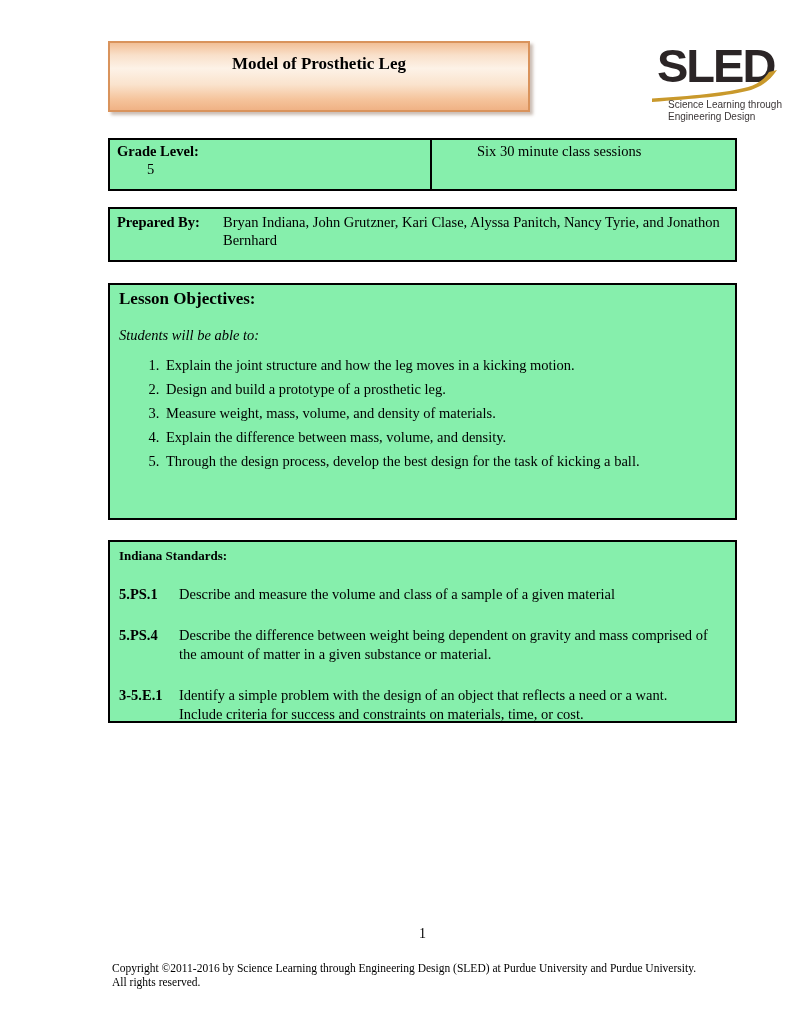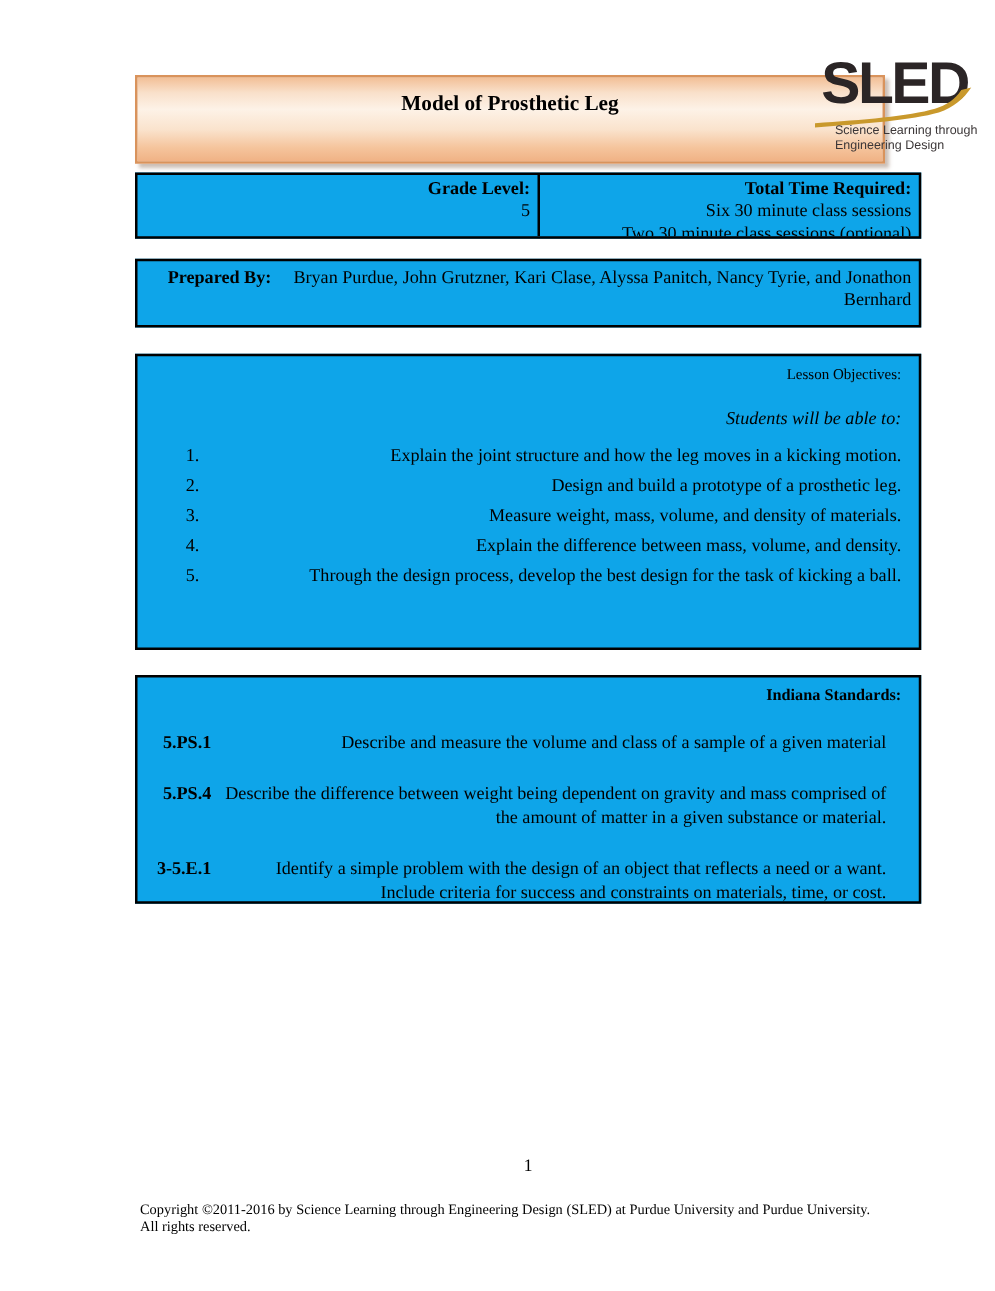--- a/index.html
+++ b/index.html
@@ -8,22 +8,22 @@
     width: 796px; height: 1033px;
     background: #ffffff;
     position: relative;
     font-family: "Liberation Serif", serif;
     color: #000;
     overflow: hidden;
   }
 
   
   .banner {
-    position: absolute; left: 108px; top: 60px;
-    width: 600px; height: 71px;
+    position: absolute; left: 108px; top: 41px;
+    width: 422px; height: 71px;
     border: 2px solid #d9935c;
     background: linear-gradient(180deg,
       #f2bf96 0%, #f9e0ca 18%, #fdf2e7 38%,
       #fae3cd 62%, #f5c49c 84%, #f0b285 100%);
     box-shadow: 3px 3px 3px rgba(140,110,90,0.45);
     text-align: center;
   }
   .banner-title {
     margin: 0; padding-top: 11px;
     font-size: 17px; font-weight: bold;
@@ -43,45 +43,44 @@
   .logo-swoosh { position: absolute; left: 0; top: 24px; }
   .logo-tagline {
     position: absolute; left: 16px; top: 55px; width: 128px;
     text-align: left; font-size: 10px; line-height: 12px;
     color: #3b3637;
   }
 
   
   .box {
     position: absolute; left: 108px; width: 629px;
-    border: 2px solid #000; background: #0ea5e9;
+    border: 2px solid #000; background: #86efac;
     font-size: 14.5px; line-height: 18px;
     overflow: hidden;
-    text-align: right;
   }
 
   
   .info-table { top: 138px; height: 53px; display: flex; }
   .info-cell-left {
     width: 322px; border-right: 2px solid #000;
     padding: 2px 6px 0 7px;
   }
   .info-cell-right { flex: 1; padding: 2px 6px 0 7px; }
   .bold { font-weight: bold; }
   .grade-value { padding-left: 30px; }
   .time-item { padding-left: 38px; }
 
   
   .prepared-box { top: 207px; height: 55px; display: flex; padding: 4px 6px 16px 7px; }
   .prepared-label { font-weight: bold; width: 100px; flex: none; }
   .prepared-names { width: 512px; margin-left: 6px; }
 
   
   .objectives-box { top: 283px; height: 237px; padding: 5px 14px 0 9px; }
-  .box-heading { margin: 0 0 18px 0; font-weight: normal; font-size: 12px; }
+  .box-heading { margin: 0 0 18px 0; font-weight: bold; font-size: 17px; }
   .objectives-intro { margin: 0 0 18px 0; width: 600px; }
   .objectives-leadin { margin: 0 0 12px 0; font-style: italic; }
   .objectives-list { margin: 0; padding-left: 44px; }
   .objectives-list li { margin-bottom: 6px; padding-left: 3px; }
 
   
   .standards-box { top: 540px; height: 183px; padding: 5px 14px 0 9px; }
   .standards-heading { margin: 0 0 20px 0; font-weight: bold; font-size: 13px; }
   .standard-item {
     display: grid; grid-template-columns: 50px 1fr; column-gap: 10px;
@@ -116,29 +115,27 @@
     <div>Engineering Design</div>
   </div>
 </div>
 
 <div class="box info-table">
   <div class="info-cell-left">
     <div class="bold">Grade Level:</div>
     <div class="grade-value">5</div>
   </div>
   <div class="info-cell-right">
-    <div class="bold">Total Time Required:</div>
     <div class="time-item">Six 30 minute class sessions</div>
-    <div class="time-item">Two 30 minute class sessions (optional)</div>
   </div>
 </div>
 
 <div class="box prepared-box">
   <div class="prepared-label">Prepared By:</div>
-  <div class="prepared-names">Bryan Purdue, John Grutzner, Kari Clase, Alyssa Panitch, Nancy Tyrie, and Jonathon Bernhard</div>
+  <div class="prepared-names">Bryan Indiana, John Grutzner, Kari Clase, Alyssa Panitch, Nancy Tyrie, and Jonathon Bernhard</div>
 </div>
 
 <div class="box objectives-box">
   <h2 class="box-heading">Lesson Objectives:</h2>
   <p class="objectives-leadin">Students will be able to:</p>
   <ol class="objectives-list">
     <li>Explain the joint structure and how the leg moves in a kicking motion.</li>
     <li>Design and build a prototype of a prosthetic leg.</li>
     <li>Measure weight, mass, volume, and density of materials.</li>
     <li>Explain the difference between mass, volume, and density.</li>

